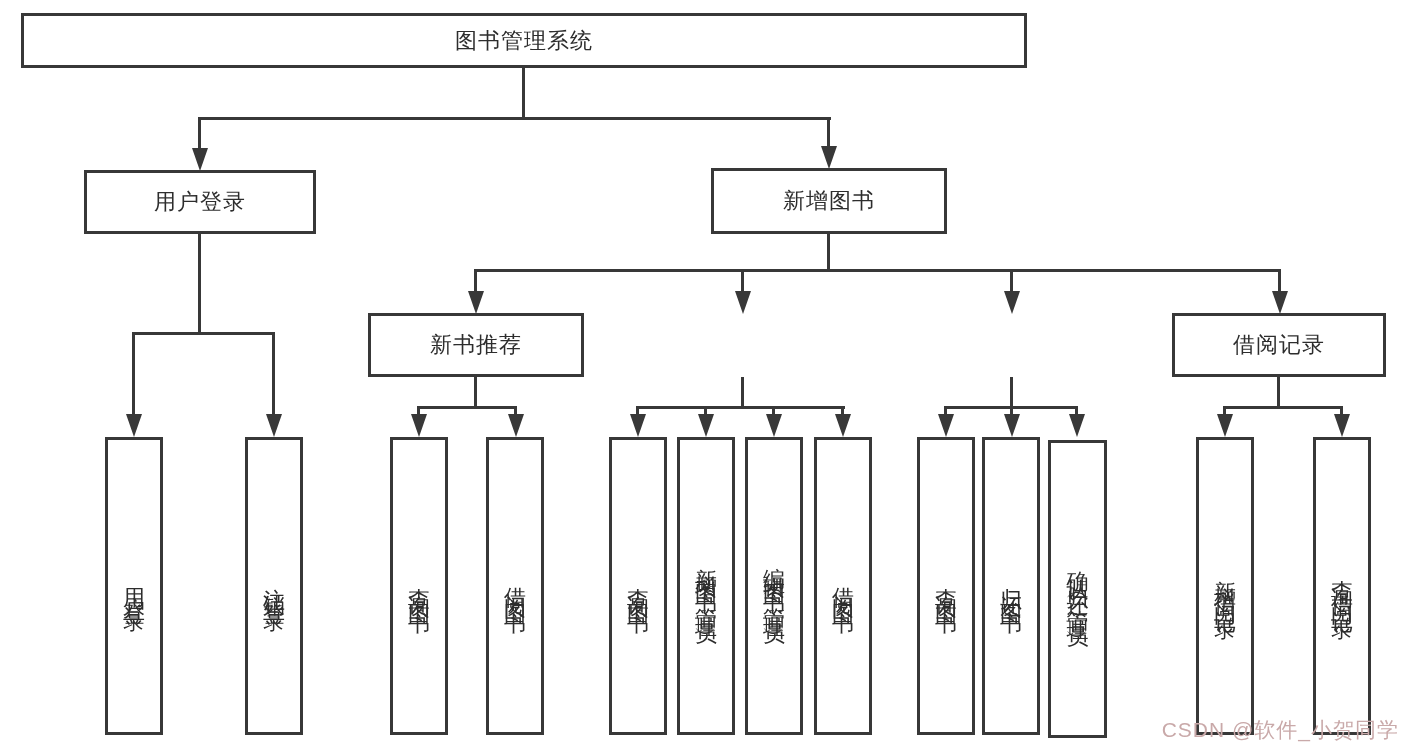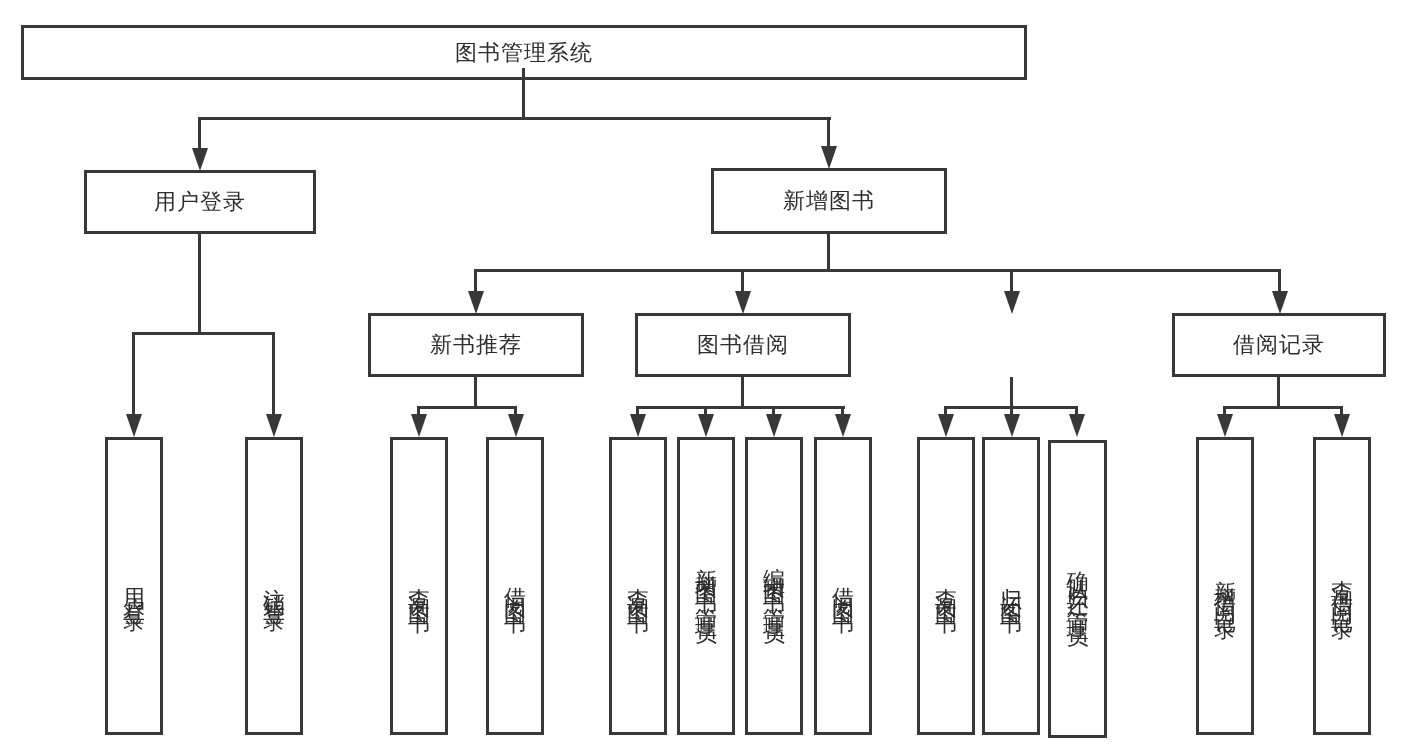--- a/index.html
+++ b/index.html
@@ -46,21 +46,21 @@
     color:#c9a9a9;
     letter-spacing:1px;
     z-index:5;
   }
 </style>
 </head>
 <body>
 
 <div id="canvas">
 
-  <div class="box" style="left:21px;top:25px;width:1006px;height:55px;">
+  <div class="box" style="left:21px;top:13px;width:1006px;height:55px;">
     <span>图书管理系统</span>
   </div>
 
   <div class="vl" style="left:522px;top:68px;height:49px;"></div>
   <div class="hl" style="left:198px;top:117px;width:633px;"></div>
   <div class="vl" style="left:198px;top:117px;height:34px;"></div>
   <div class="arrow" style="left:192px;top:148px;"></div>
   <div class="vl" style="left:827px;top:117px;height:32px;"></div>
   <div class="arrow" style="left:821px;top:146px;"></div>
 
@@ -84,23 +84,20 @@
   <div class="arrow" style="left:468px;top:291px;"></div>
   <div class="vl" style="left:741px;top:269px;height:25px;"></div>
   <div class="arrow" style="left:735px;top:291px;"></div>
   <div class="vl" style="left:1010px;top:269px;height:25px;"></div>
   <div class="arrow" style="left:1004px;top:291px;"></div>
   <div class="vl" style="left:1278px;top:269px;height:25px;"></div>
   <div class="arrow" style="left:1272px;top:291px;"></div>
 
   <div class="box" style="left:368px;top:313px;width:216px;height:64px;text-align:center;">
     <span>新书推荐</span>
-  </div>
-  <div class="box" style="left:635px;top:313px;width:216px;height:64px;">
-    <span>图书借阅</span>
   </div>
   <div class="box" style="left:1172px;top:313px;width:214px;height:64px;">
     <span>借阅记录</span>
   </div>
 
   <div class="vl" style="left:474px;top:377px;height:32px;"></div>
   <div class="hl" style="left:417px;top:406px;width:100px;"></div>
   <div class="vl" style="left:417px;top:406px;height:11px;"></div>
   <div class="arrow" style="left:411px;top:414px;"></div>
   <div class="vl" style="left:514px;top:406px;height:11px;"></div>
@@ -170,14 +167,15 @@
     <span>确认归还（管理员）</span>
   </div>
 
   <div class="box vert" style="left:1196px;top:437px;width:58px;height:298px;">
     <span>新增借阅记录</span>
   </div>
   <div class="box vert" style="left:1313px;top:437px;width:58px;height:298px;">
     <span>查询借阅记录</span>
   </div>
 
+  <div class="watermark">CSDN @软件_小贺同学</div>
 
 </div>
 
 </body></html>

